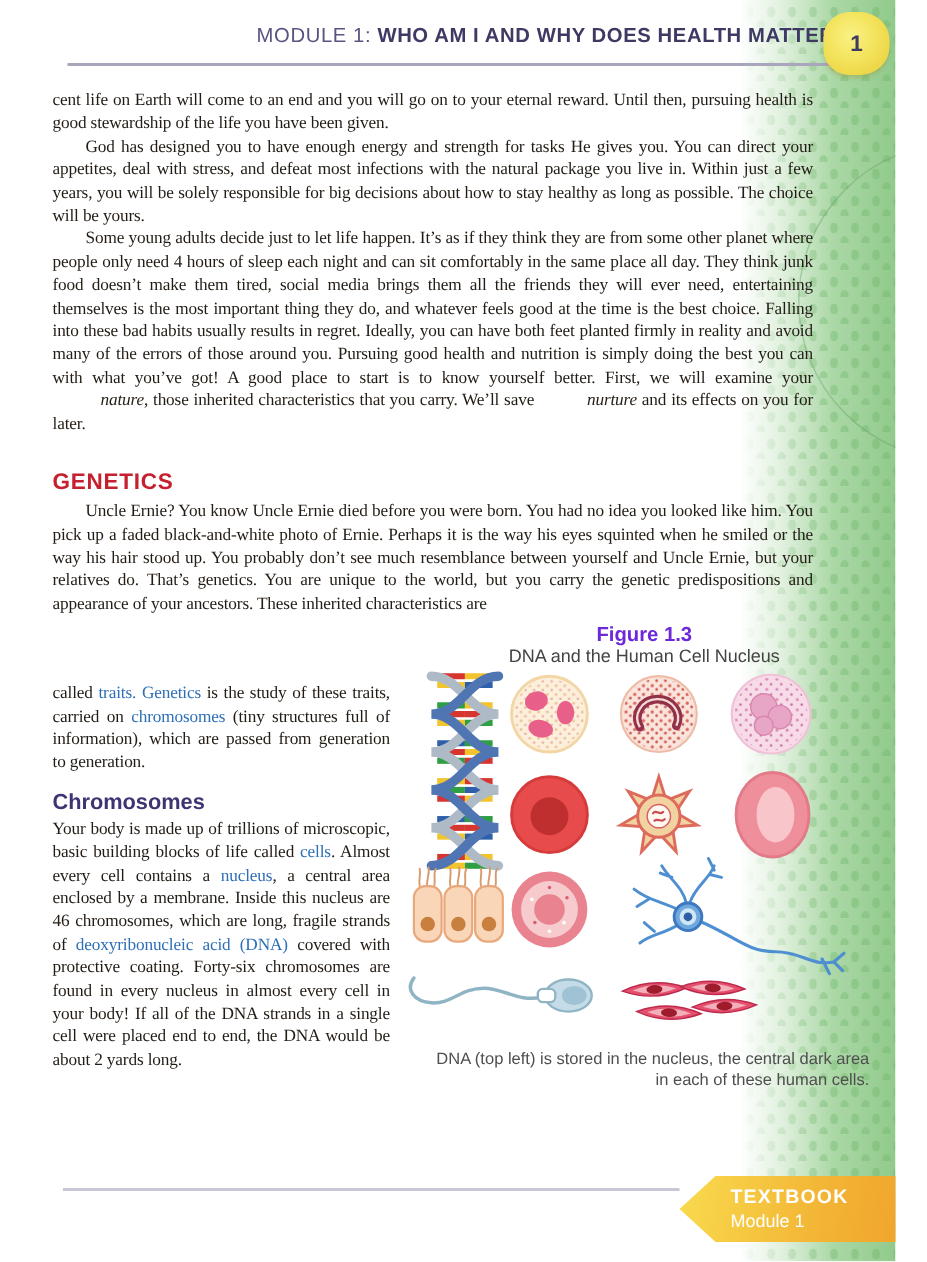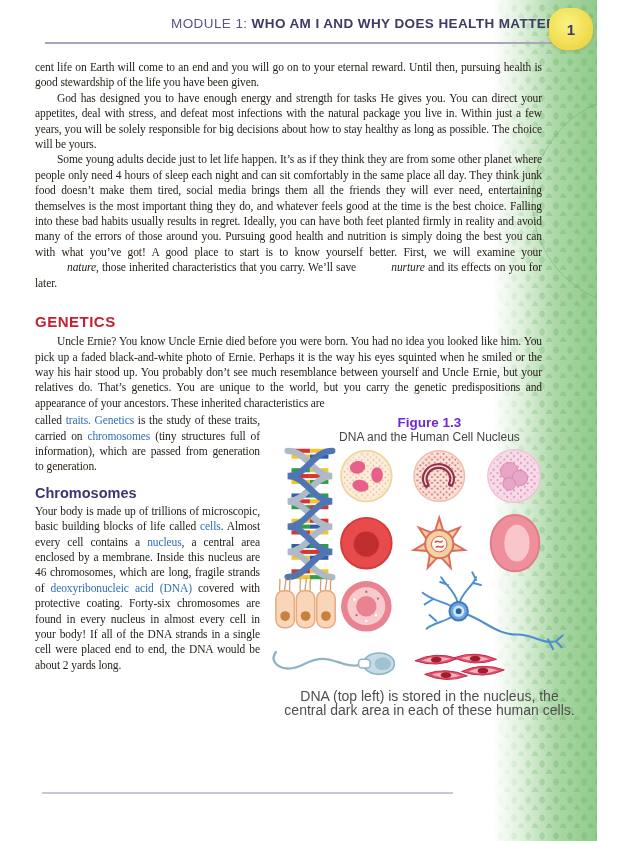--- a/index.html
+++ b/index.html
@@ -36,27 +36,27 @@
     text-align:justify;}
   .ind{text-indent:22px;}
   .it{font-style:italic;padding-left:32px;}
   .term{color:#2E6FB7;}
   .bold{font-weight:400;}
   .sec-heading{margin:22px 0 4px;font-family:"Liberation Sans",sans-serif;font-size:15px;
     font-weight:700;letter-spacing:.5px;color:#C4202F;}
   .sub-heading{margin:10px 0 3px;font-family:"Liberation Sans",sans-serif;font-size:14.5px;
     font-weight:700;color:#3D3472;}
   .columns{display:flex;align-items:flex-start;margin-top:2px;}
-  .col-left{width:225px;flex:0 0 auto;}
+  .col-left{width:225px;flex:0 0 auto;margin-top:42px;}
   .fig{width:331px;margin:0 0 0 4px;text-align:center;}
   .fig-title{font-family:"Liberation Sans",sans-serif;font-weight:700;font-size:13.5px;color:#6d28d9;margin-top:2px;}
   .fig-sub{font-family:"Liberation Sans",sans-serif;font-size:12px;color:#444;margin-bottom:0;}
   .figure-svg{width:331px;height:243px;display:block;}
-  .fig-caption{font-family:"Liberation Sans",sans-serif;font-size:14px;line-height:14px;
-    color:#4E4E4E;width:300px;margin:2px auto 0;}
+  .fig-caption{font-family:"Liberation Sans",sans-serif;font-size:11px;line-height:14px;
+    color:#4E4E4E;width:300px;margin:12px auto 0;text-align:right;}
   
   .footer-line{position:absolute;top:792px;left:42px;width:411px;height:2px;background:#C9C6D6;z-index:1;}
   .footer-tab{position:absolute;top:784px;left:453px;width:165px;height:44px;z-index:2;
     background:linear-gradient(100deg,#F9DB4E 0%,#F3B636 55%,#EF9F28 100%);
     clip-path:polygon(0 50%,24px 0,100% 0,100% 100%,24px 100%);
     color:#fff;font-family:"Liberation Sans",sans-serif;box-sizing:border-box;
     padding:6px 0 0 34px;line-height:1.3;}
   .ft1{font-weight:700;font-size:13px;letter-spacing:.8px;}
   .ft2{font-size:12px;}
 </style>
@@ -265,13 +265,17 @@
             </g>
           </g>
         </svg>
 
         <figcaption class="fig-caption">DNA (top left) is stored in the nucleus, the central dark area in each of these human cells.</figcaption>
       </figure>
     </section>
   </main>
 
   <div class="footer-line"></div>
+  <div class="footer-tab">
+    <div class="ft1">TEXTBOOK</div>
+    <div class="ft2">Module 1</div>
+  </div>
 </div>
 
 </body></html>

